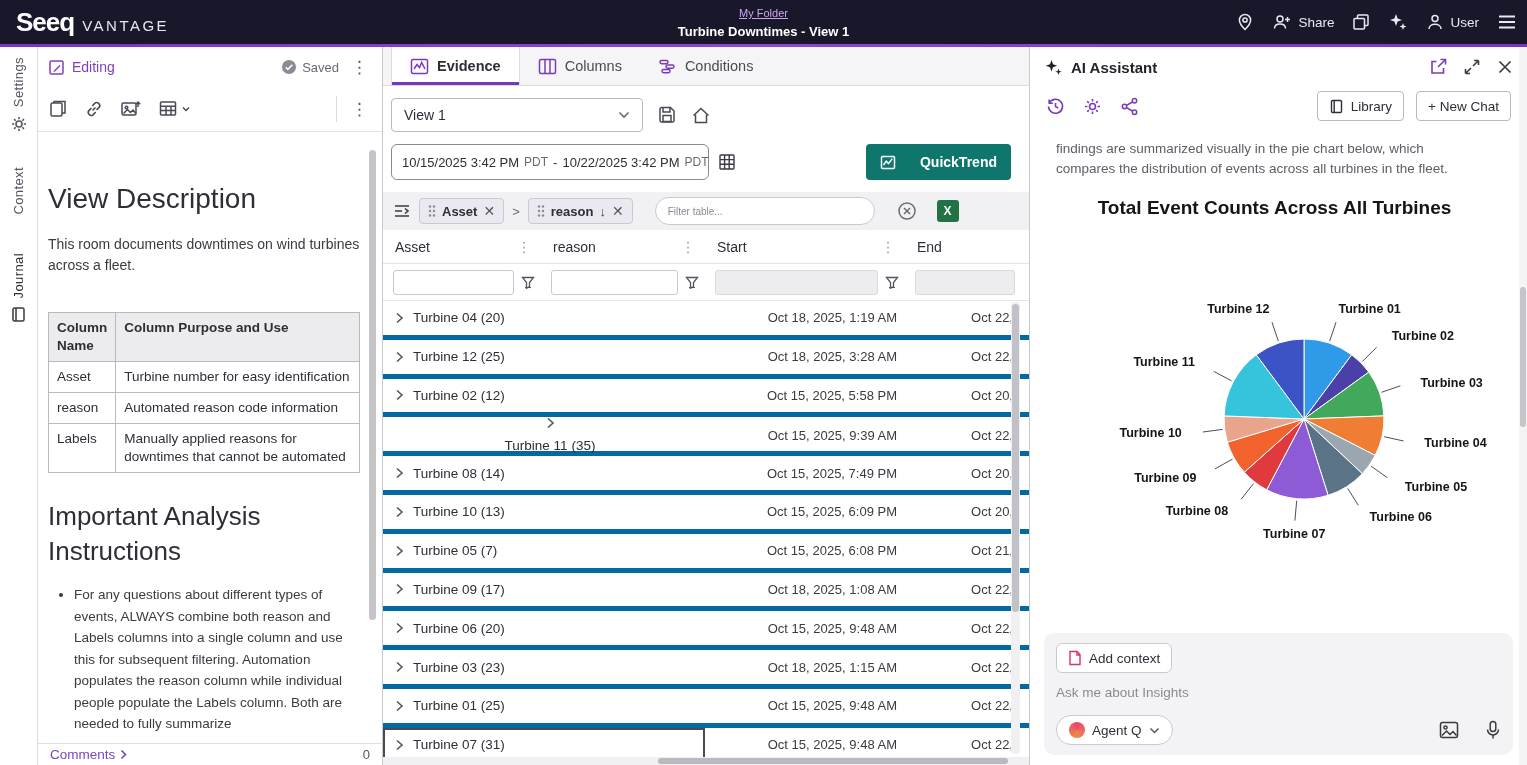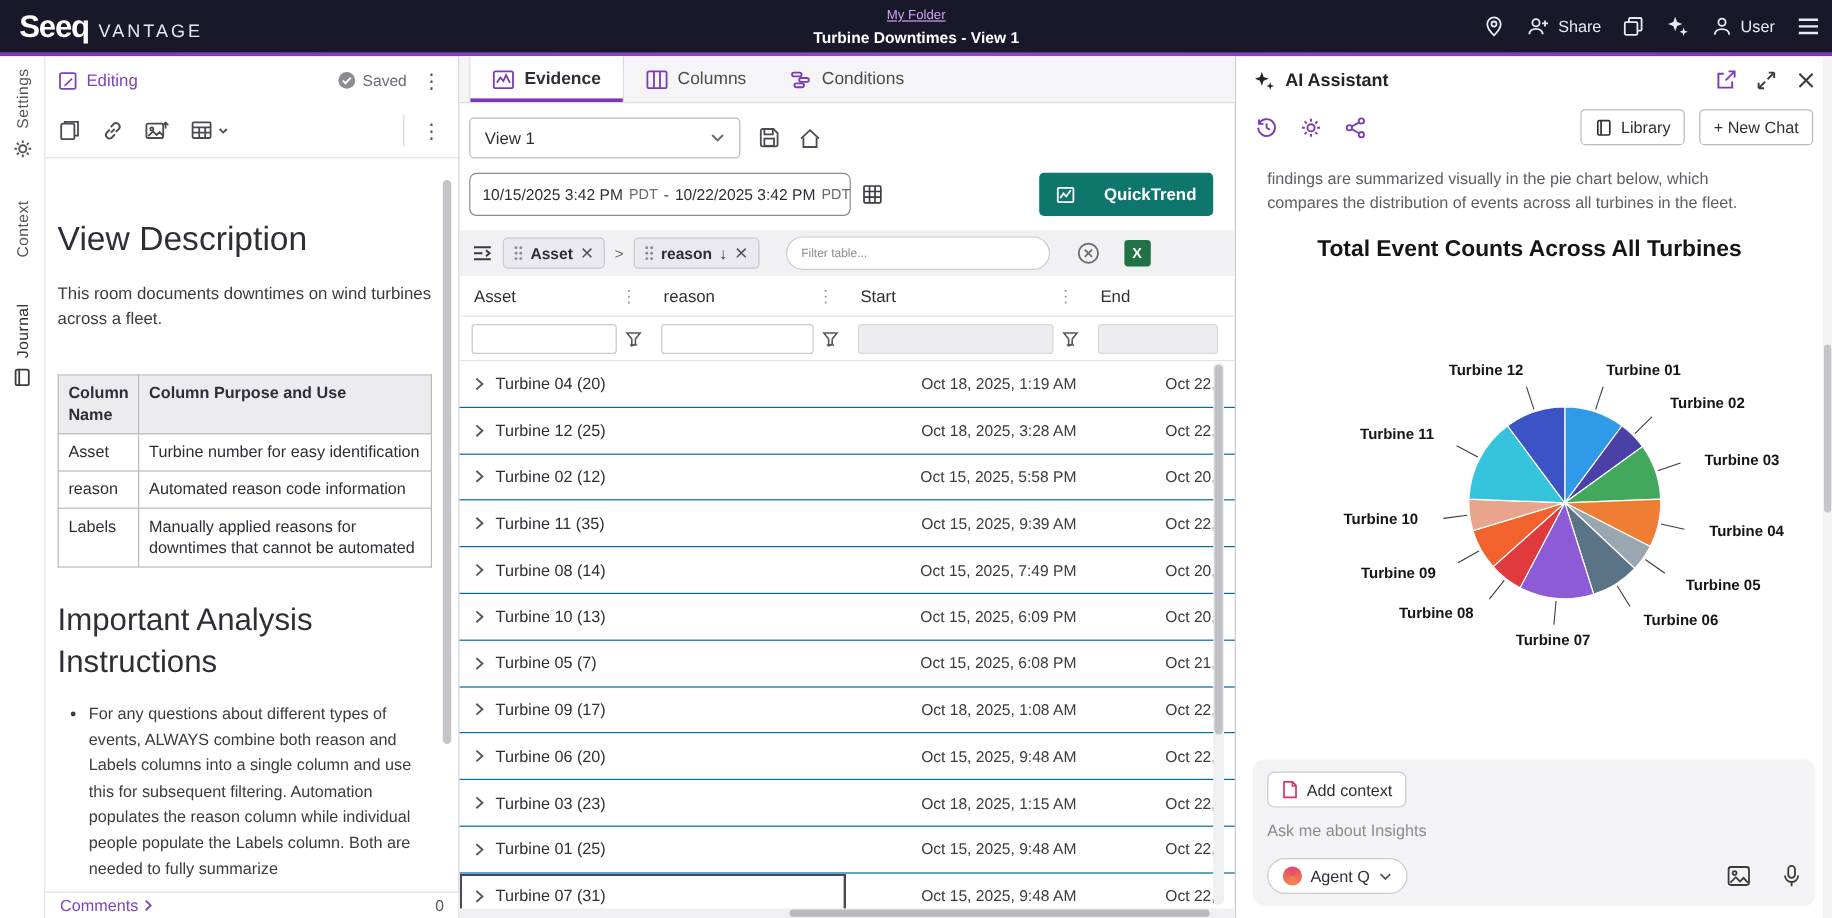--- a/index.html
+++ b/index.html
@@ -54,21 +54,21 @@
   .j-comments-count { margin-left:auto; font-size:13px; color:#55555f; }
 
   
   .workbench { position:absolute; top:47px; left:383px; width:647px; bottom:0; background:#fff; border-right:1px solid #c9c9d2; }
   .tabbar { height:39px; background:#f5f5f7; border-bottom:1px solid #dcdce2; display:flex; align-items:stretch; padding-left:8px; }
   .tab { display:flex; align-items:center; gap:8px; padding:0 18px; font-size:14.5px; color:#4a4a55; cursor:pointer; position:relative; }
   .tab.active { background:#fff; border-left:1px solid #dcdce2; border-right:1px solid #dcdce2; color:#2e2e38; font-weight:700; }
   .tab.active::after { content:""; position:absolute; left:0; right:0; bottom:0; height:3px; background:#7c35b5; }
   .wb-toolbar { padding:12px 8px 0 8px; }
   .view-row { display:flex; align-items:center; gap:14px; }
-  .view-select { width:226px; height:34px; border:1px solid #b9b9c2; border-radius:4px; display:flex; align-items:center; padding:0 12px; font-size:14px; color:#2e2e38; cursor:pointer; }
+  .view-select { width:252px; height:34px; border:1px solid #b9b9c2; border-radius:4px; display:flex; align-items:center; padding:0 12px; font-size:14px; color:#2e2e38; cursor:pointer; }
   .view-select .chev { margin-left:auto; }
   .date-row { margin-top:12px; display:flex; align-items:center; position:relative; padding-bottom:12px; }
   .date-input { width:318px; height:36px; border:1px solid #8a8a94; border-radius:6px; display:flex; align-items:center; gap:5px; padding:0 10px; font-size:13px; color:#2e2e38; cursor:text; white-space:nowrap; }
   .tz { color:#6a6a74; font-size:12px; }
   .date-cal { margin-left:9px; cursor:pointer; color:#3a3a42; display:flex; }
   .quicktrend { position:absolute; right:10px; top:0; height:36px; background:#0f766e; color:#fff; font-size:14px; font-weight:700; border:none; border-radius:4px; padding:0 14px; display:flex; align-items:center; gap:24px; cursor:pointer; }
   .chipbar { height:38px; background:#f1f1f4; display:flex; align-items:center; padding:0 10px; gap:8px; }
   .chip { display:flex; align-items:center; gap:6px; background:#e9e9ef; border:1px solid #c9c9d2; border-radius:4px; height:26px; padding:0 8px; font-size:13px; font-weight:700; color:#2e2e38; cursor:grab; }
   .chip .x { font-weight:400; color:#55555f; cursor:pointer; font-size:14px; }
   .chip .sort { font-weight:700; color:#3a3a42; font-size:13px; }
@@ -80,21 +80,21 @@
 
   .grid-row { display:grid; grid-template-columns:158px 164px 200px 1fr; align-items:center; }
   .thead { height:34px; border-bottom:1px solid #e4e4e8; font-size:14px; color:#2e2e38; }
   .th { display:flex; align-items:center; padding:0 6px 0 12px; }
   .th .kebab { margin-left:auto; color:#9a9aa4; font-size:14px; }
   .filterrow { height:37px; border-bottom:1px solid #e4e4e8; }
   .fcell { display:flex; align-items:center; gap:7px; padding:0 6px 0 10px; }
   .finput { flex:1; height:25px; border:1px solid #c9c9d2; border-radius:3px; background:#fff; }
   .finput.disabled { background:#ededf0; border-color:#d9d9de; }
   .rows-wrap { position:relative; }
-  .t-row { height:38.8px; border-bottom:1px solid #0369a1; font-size:13.5px; color:#2e2e38; position:relative; cursor:pointer; }
+  .t-row { height:38.8px; border-bottom:5px solid #0369a1; font-size:13.5px; color:#2e2e38; position:relative; cursor:pointer; }
   .cell-asset { display:flex; align-items:center; gap:9px; padding-left:12px; }
   .cell-start { text-align:right; padding-right:8px; color:#3a3a42; font-size:13px; grid-column:3; }
   .cell-end { text-align:right; padding-right:16px; color:#3a3a42; font-size:13px; overflow:hidden; white-space:nowrap; }
   .t-row.selected .cell-asset { box-shadow:inset 0 0 0 2px #4a4a52; height:100%; }
   .wb-vscroll { position:absolute; top:255px; right:9px; width:9px; height:452px; background:#f0f0f2; border-radius:4px; }
   .wb-vscroll .thumb { position:absolute; top:2px; left:1px; width:7px; height:308px; background:#c1c1c8; border-radius:4px; cursor:pointer; }
   .wb-hscroll { position:absolute; left:0; right:0; bottom:0; height:8px; background:#f0f0f2; }
   .wb-hscroll .thumb { position:absolute; left:275px; width:350px; top:1px; height:6px; background:#b9b9c0; border-radius:3px; cursor:pointer; }
 
   
@@ -495,21 +495,21 @@
             <svg width="9" height="12" viewBox="0 0 9 12" fill="none" stroke="#55555f" stroke-width="1.6">
               <path d="M2 1.5L7 6l-5 4.5"></path>
             </svg>
             <span>Turbine 02 (12)</span>
           </div>
           <div class="cell-start">Oct 15, 2025, 5:58 PM</div>
           <div class="cell-end">Oct 20,</div>
         </div>
 
         <div class="grid-row t-row">
-          <div class="cell-asset" style="grid-column:1 / span 2;">
+          <div class="cell-asset" style="grid-column:1 / span 2;flex-direction:column;">
             <svg width="9" height="12" viewBox="0 0 9 12" fill="none" stroke="#55555f" stroke-width="1.6">
               <path d="M2 1.5L7 6l-5 4.5"></path>
             </svg>
             <span>Turbine 11 (35)</span>
           </div>
           <div class="cell-start">Oct 15, 2025, 9:39 AM</div>
           <div class="cell-end">Oct 22,</div>
         </div>
 
         <div class="grid-row t-row">

